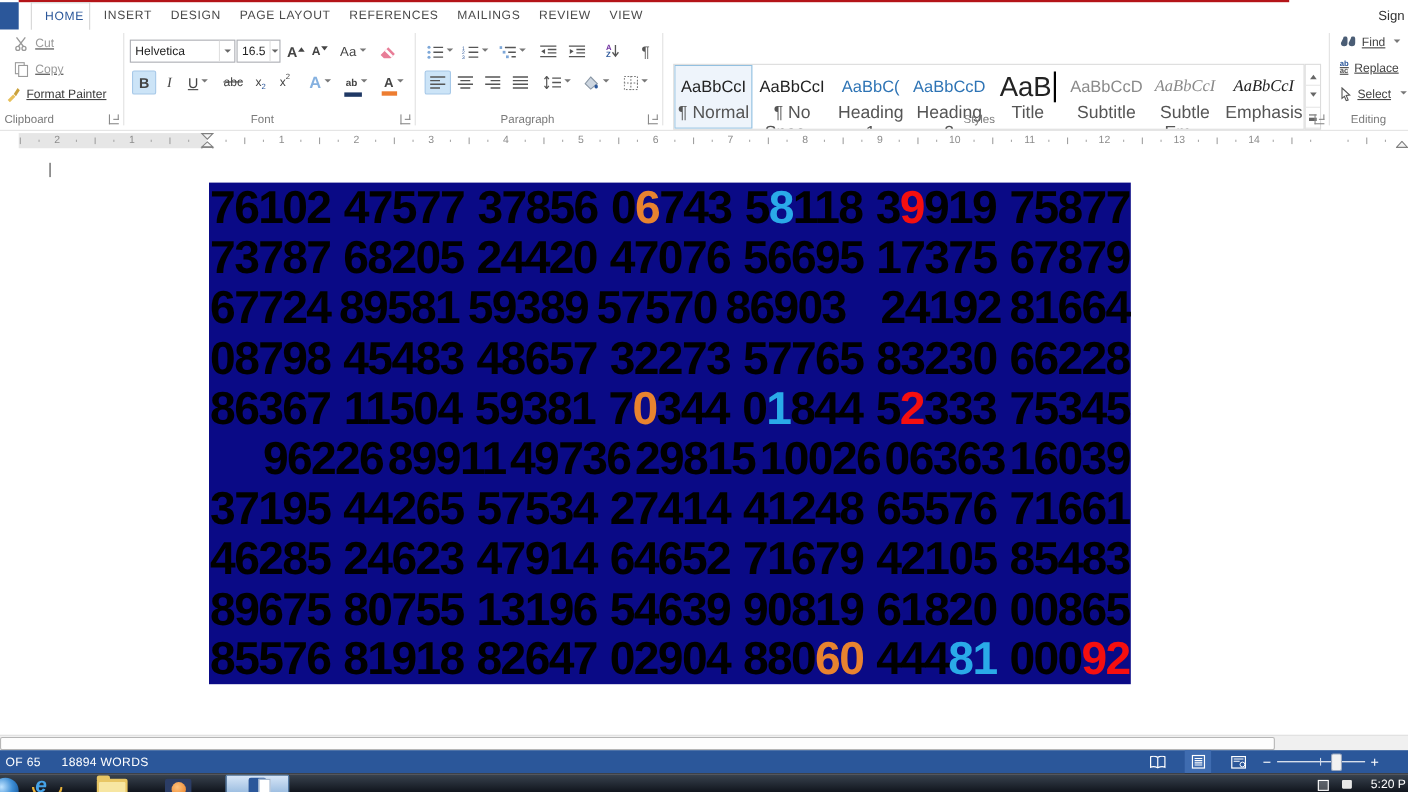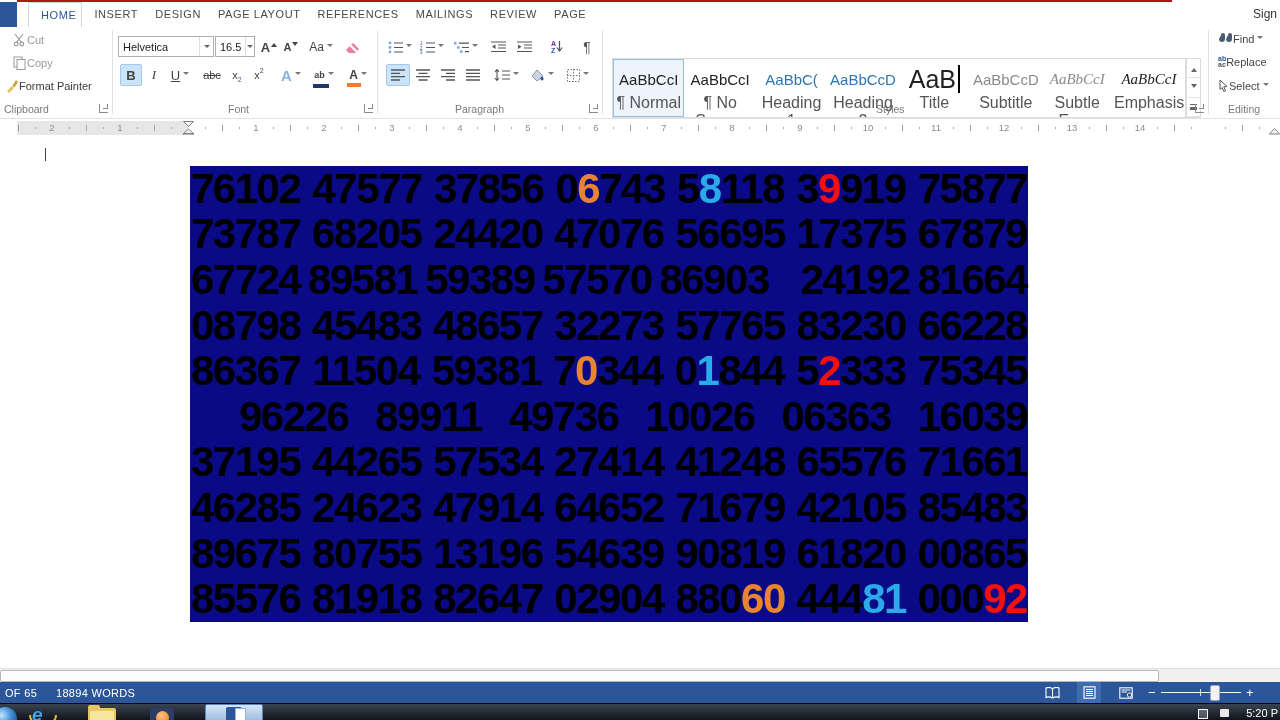--- a/index.html
+++ b/index.html
@@ -10,21 +10,21 @@
   .signin{position:absolute;right:3px;top:7px;font-size:12px;color:#333;}
   .rtabs{position:absolute;left:28px;top:2px;height:25px;display:flex;}
   .rtab{padding:6px 5px 0 12px;font-size:11px;color:#4a4a4a;letter-spacing:.6px;height:19px;}
   .rtab.on{background:#fff;color:#2b579a;border:1px solid #d5d5d5;border-bottom:none;}
   
   .ribbon{position:absolute;left:0;top:27px;width:1280px;height:91px;background:#fff;border-bottom:1px solid #e3e3e3;font-size:11px;color:#444;}
   .gsep{position:absolute;top:3px;height:84px;width:1px;background:#e2e2e2;}
   .glabel{position:absolute;bottom:3px;font-size:10.5px;color:#7a7a7a;}
   .dlg{position:absolute;bottom:5px;width:8px;height:8px;border-left:1px solid #8a8a8a;border-bottom:1px solid #8a8a8a;}
   .dlg::after{content:"";position:absolute;right:0;top:0;width:4px;height:4px;border-right:1px solid #8a8a8a;border-bottom:1px solid #8a8a8a;}
-  .ritem{position:absolute;display:flex;align-items:center;white-space:nowrap;}
+  .ritem{position:absolute;display:flex;align-items:center;gap:5px;white-space:nowrap;text-decoration:underline;}
   .gray{color:#9a9a9a;}
   .dd::after{content:"";display:inline-block;width:0;height:0;border:3px solid transparent;border-top-color:#777;margin-left:3px;vertical-align:2px;}
   .combo{position:absolute;height:19px;border:1px solid #abadb3;background:#fff;display:flex;align-items:center;}
   .combo .cv{flex:1;padding:0 4px;font-size:11px;color:#222;}
   .combo .ca{width:13px;height:100%;display:flex;align-items:center;justify-content:center;border-left:1px solid #e0e0e0;}
   .combo .ca::after{content:"";width:0;height:0;border:3px solid transparent;border-top-color:#666;margin-top:3px;}
   .ibtn{position:absolute;height:20px;display:flex;align-items:center;justify-content:center;border-radius:2px;border:1px solid transparent;}
   .ibtn.sel{background:#cce4f7;border-color:#a6c8e8;}
   .bold{font-weight:bold;font-size:13px;}
   .ital{font-style:italic;font-family:"Liberation Serif",serif;font-size:13px;}
@@ -101,21 +101,21 @@
   <div class="signin">Sign</div>
 
   <div class="rtabs">
       <div class="rtab on">HOME</div>
       <div class="rtab">INSERT</div>
       <div class="rtab">DESIGN</div>
       <div class="rtab">PAGE LAYOUT</div>
       <div class="rtab">REFERENCES</div>
       <div class="rtab">MAILINGS</div>
       <div class="rtab">REVIEW</div>
-      <div class="rtab">PAGE</div>
+      <div class="rtab">VIEW</div>
     </div>
 
   <div class="ribbon">
     <div class="gsep" style="left:112px"></div>
     <div class="gsep" style="left:377px"></div>
     <div class="gsep" style="left:602px"></div>
     <div class="gsep" style="left:1208px"></div>
 
     <div class="ritem" style="left:13px;top:6px">
       <span>
@@ -497,20 +497,21 @@
           <span class="ngrp" style="color: rgb(0, 0, 0);"><span>5</span><span>9</span><span>3</span><span>8</span><span>1</span></span>
           <span class="ngrp" style="color: rgb(0, 0, 0);"><span>7</span><span style="color: rgb(232, 131, 47);">0</span><span>3</span><span>4</span><span>4</span></span>
           <span class="ngrp" style="color: rgb(0, 0, 0);"><span>0</span><span style="color: rgb(42, 170, 232);">1</span><span>8</span><span>4</span><span>4</span></span>
           <span class="ngrp" style="color: rgb(0, 0, 0);"><span>5</span><span style="color: rgb(245, 15, 15);">2</span><span>3</span><span>3</span><span>3</span></span>
           <span class="ngrp" style="color: rgb(0, 0, 0);"><span>7</span><span>5</span><span>3</span><span>4</span><span>5</span></span>
         </div>
         <div class="nrow">
           <span class="ngrp" style="color: rgb(0, 0, 0); padding-left: 48px;"><span>9</span><span>6</span><span>2</span><span>2</span><span>6</span></span>
           <span class="ngrp" style="color: rgb(0, 0, 0);"><span>8</span><span>9</span><span>9</span><span>1</span><span>1</span></span>
           <span class="ngrp" style="color: rgb(0, 0, 0);"><span>4</span><span>9</span><span>7</span><span>3</span><span>6</span></span>
+          <span class="ngrp" style="color: rgb(0, 0, 0);"><span>2</span><span>9</span><span>8</span><span>1</span><span>5</span></span>
           <span class="ngrp" style="color: rgb(0, 0, 0);"><span>1</span><span>0</span><span>0</span><span>2</span><span>6</span></span>
           <span class="ngrp" style="color: rgb(0, 0, 0);"><span>0</span><span>6</span><span>3</span><span>6</span><span>3</span></span>
           <span class="ngrp" style="color: rgb(0, 0, 0);"><span>1</span><span>6</span><span>0</span><span>3</span><span>9</span></span>
         </div>
         <div class="nrow">
           <span class="ngrp" style="color: rgb(0, 0, 0);"><span>3</span><span>7</span><span>1</span><span>9</span><span>5</span></span>
           <span class="ngrp" style="color: rgb(0, 0, 0);"><span>4</span><span>4</span><span>2</span><span>6</span><span>5</span></span>
           <span class="ngrp" style="color: rgb(0, 0, 0);"><span>5</span><span>7</span><span>5</span><span>3</span><span>4</span></span>
           <span class="ngrp" style="color: rgb(0, 0, 0);"><span>2</span><span>7</span><span>4</span><span>1</span><span>4</span></span>
           <span class="ngrp" style="color: rgb(0, 0, 0);"><span>4</span><span>1</span><span>2</span><span>4</span><span>8</span></span>

